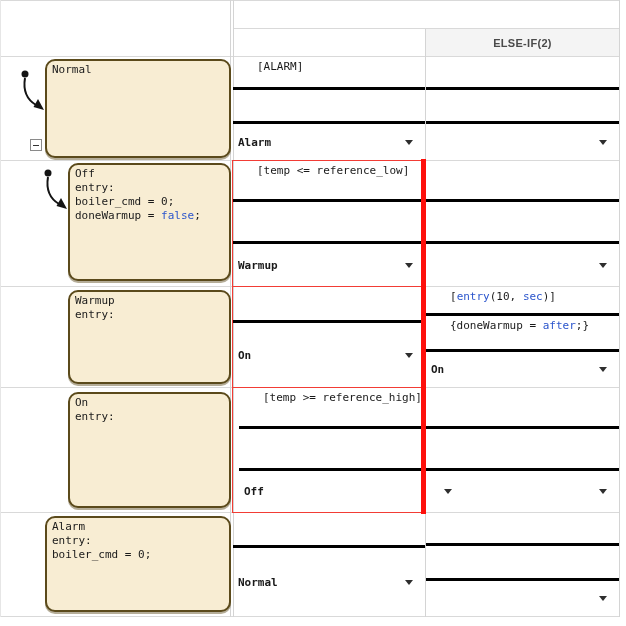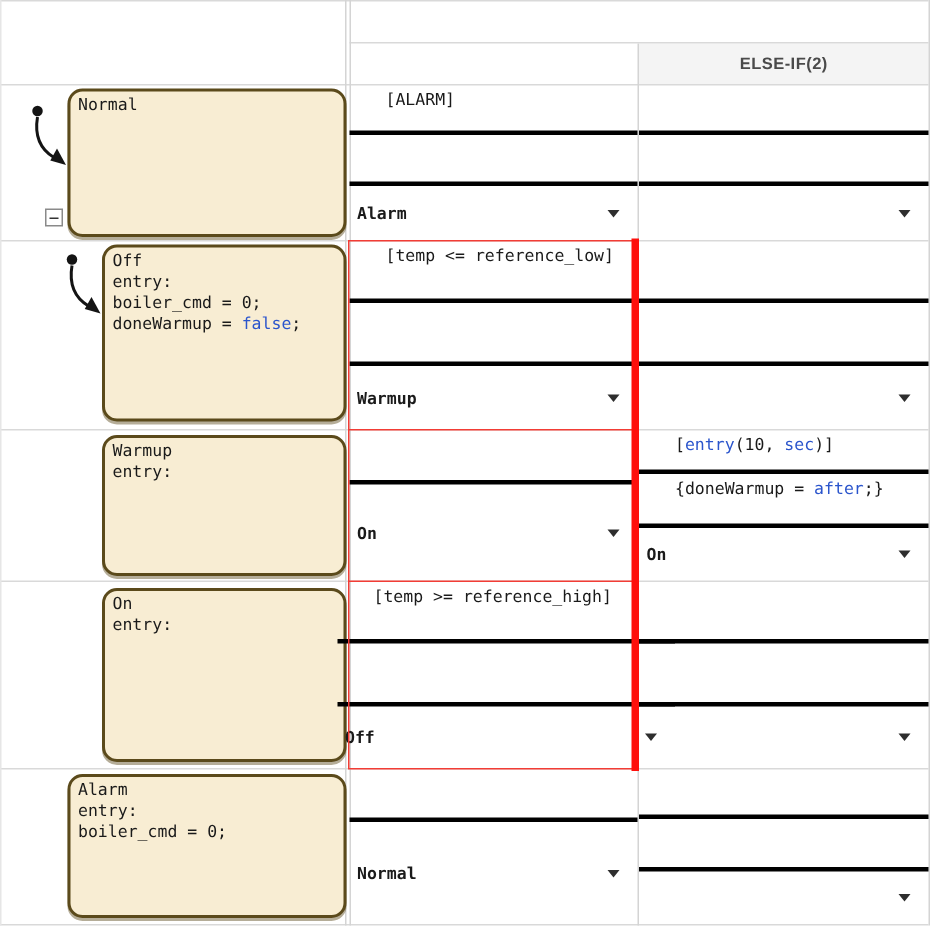--- a/index.html
+++ b/index.html
@@ -138,21 +138,21 @@
   </div>
   <div class="tcell" style="left:426px;top:287px;width:193px;height:100px">
     <div class="sub cond" style="height:29px"><span>[</span><span class="kw">entry</span><span>(10, </span><span class="kw">sec</span><span>)]</span></div>
     <div class="sub act" style="height:36px"><span>{doneWarmup = </span><span class="kw">after</span><span>;}</span></div>
     <div class="sub dest">
       <span class="dname">On</span>
       <span class="caret"></span>
     </div>
   </div>
 
-  <div class="tcell" style="left:225px;top:388px;width:225px;height:124px">
+  <div class="tcell" style="left:239px;top:388px;width:225px;height:124px">
     <div class="sub cond" style="height:41px">[temp &gt;= reference_high]</div>
     <div class="sub act" style="height:42px"></div>
     <div class="sub dest">
       <span class="dname">Off</span>
       <span class="caret"></span>
     </div>
   </div>
   <div class="tcell" style="left:426px;top:388px;width:193px;height:124px">
     <div class="sub cond" style="height:41px"></div>
     <div class="sub act" style="height:42px"></div>

